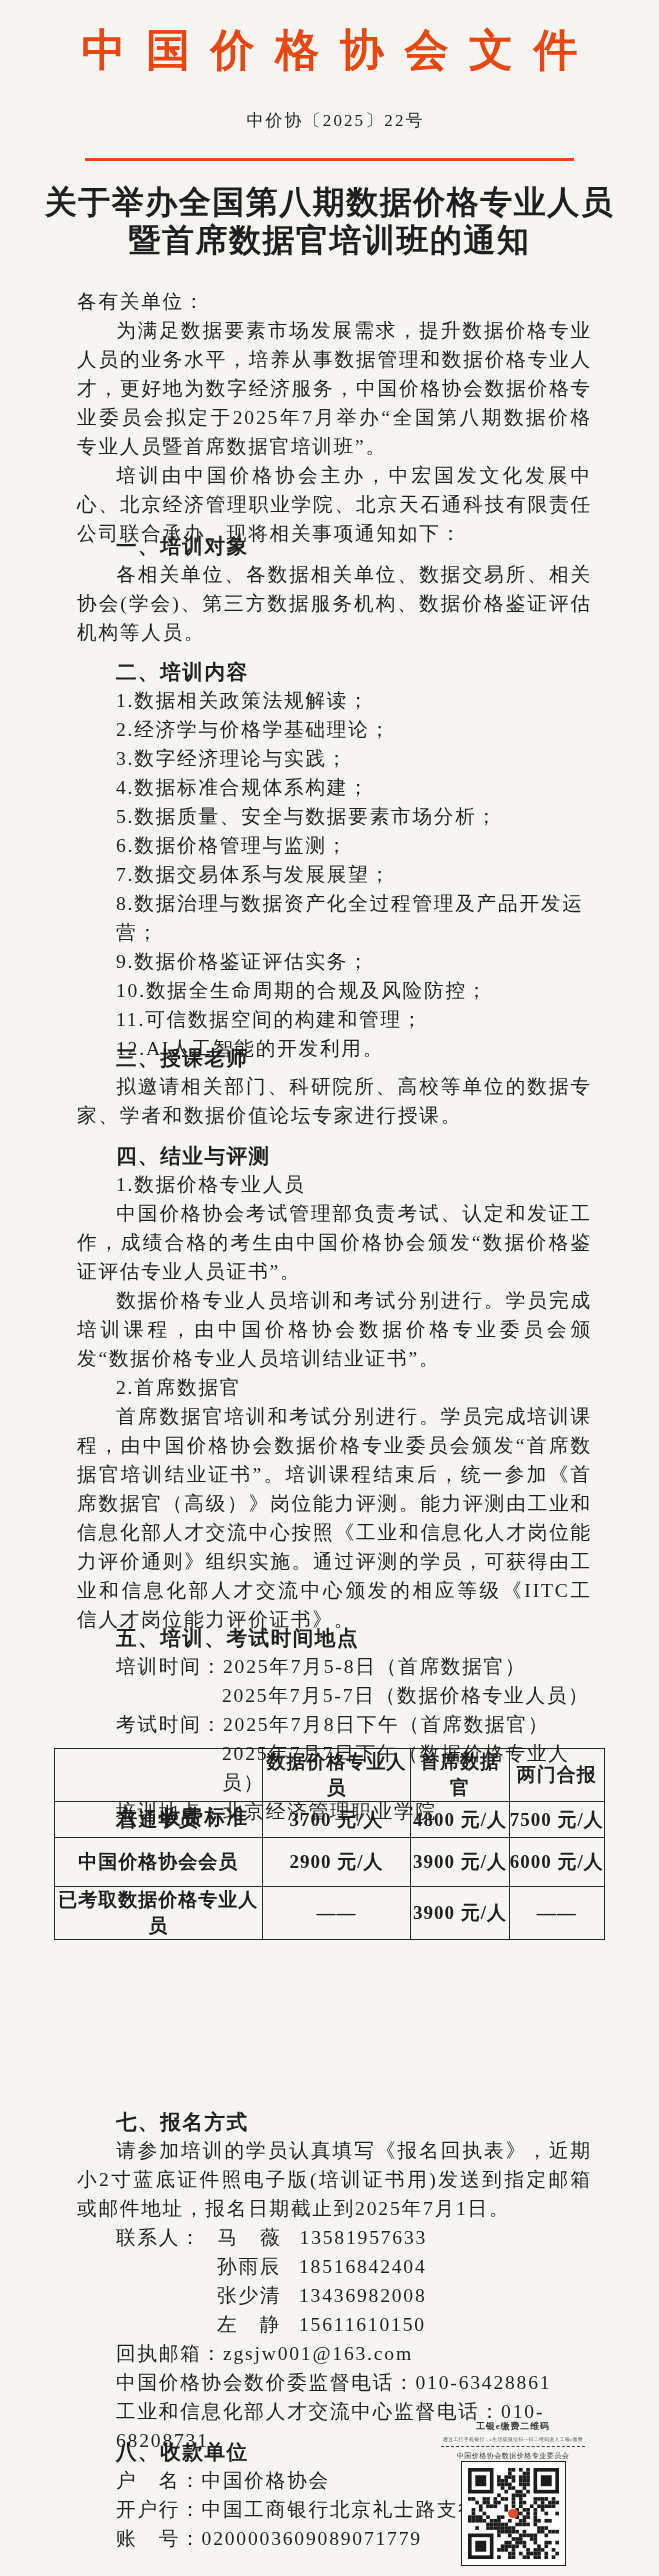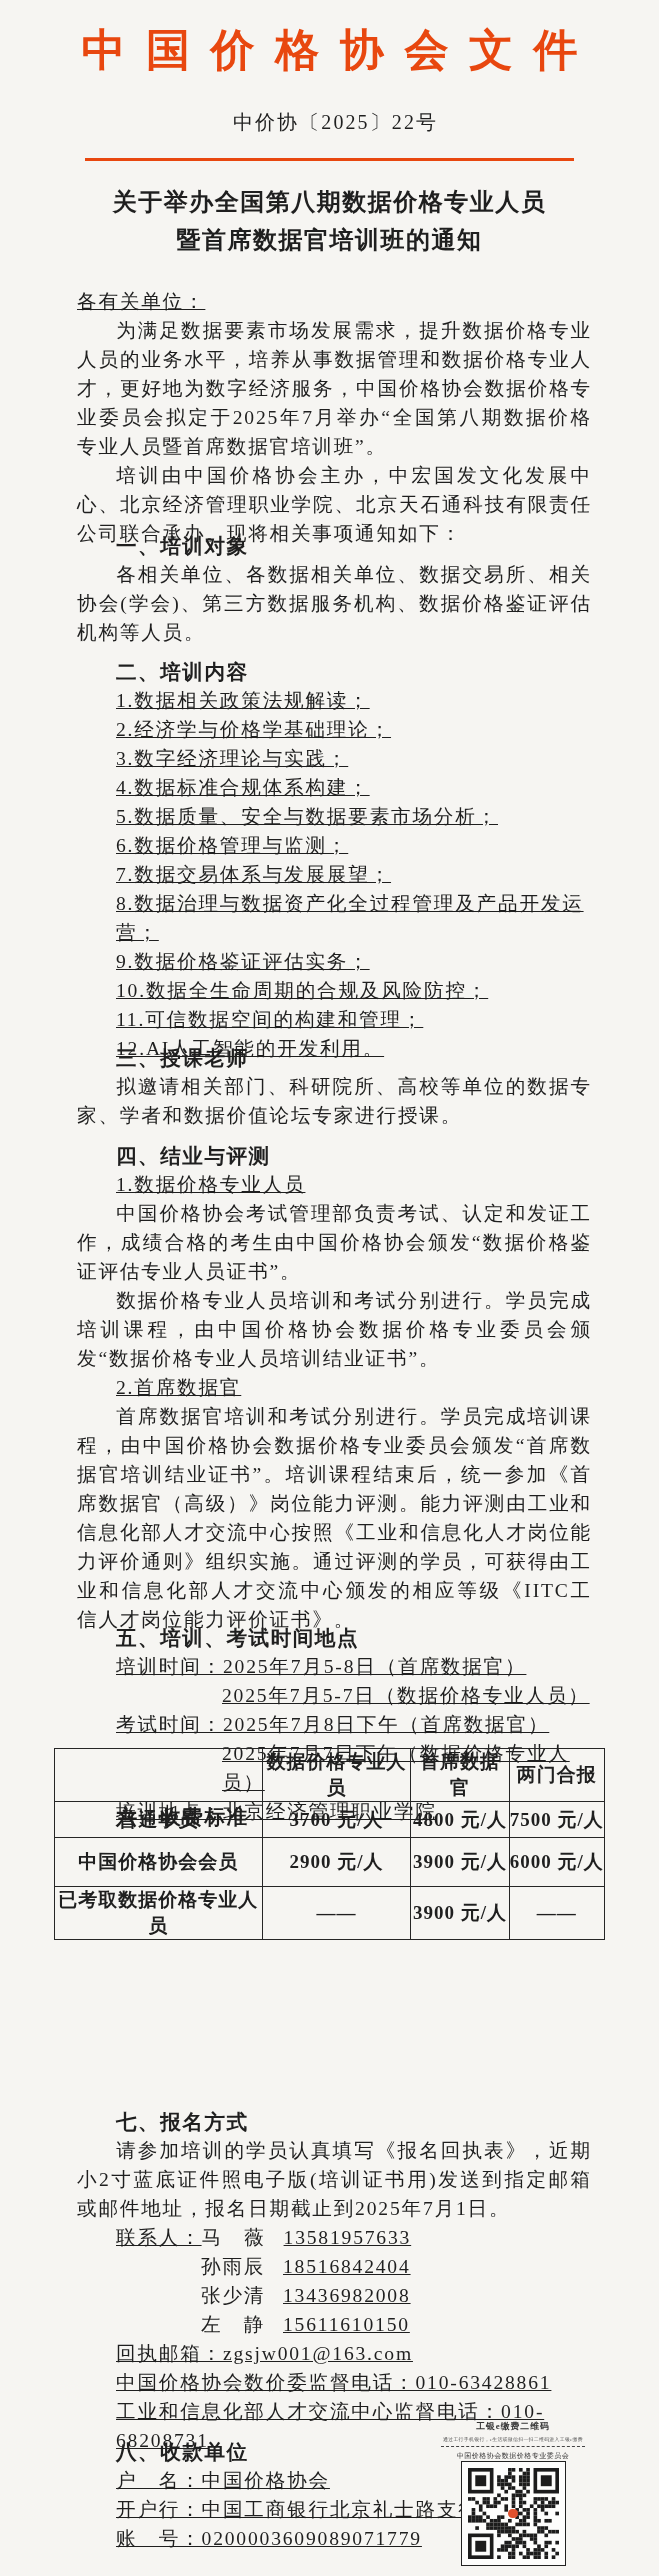--- a/index.html
+++ b/index.html
@@ -1,35 +1,35 @@
 <!DOCTYPE html>
 <html style="font-size:8.2px"><head>
 <meta charset="utf-8">
 <style>
   html,body{margin:0;padding:0;background:#e9e8e5;}
   .page{position:relative;width:659px;height:3575px;margin:0 auto;background:#f6f5f2;
         font-family:"Liberation Serif",serif;color:#1f1f1f;overflow:hidden;}
   
   .org-title{position:absolute;top:20.6px;left:0;right:0;text-align:center;
              font-size:44px;font-weight:bold;color:#e8470f;letter-spacing:20.6px;text-indent:20.6px;white-space:nowrap;}
-  .doc-no{position:absolute;top:109px;left:0;right:0;text-align:center;font-size:20px;letter-spacing:2.1px;margin-left:12px;}
+  .doc-no{position:absolute;top:109px;left:0;right:0;text-align:center;font-size:17px;letter-spacing:2.1px;margin-left:12px;}
   .red-line{position:absolute;top:158px;left:85px;width:489px;height:2.6px;background:#e8470f;}
   .doc-title{position:absolute;top:183px;left:0;right:0;text-align:center;
-             font-size:24px;font-weight:bold;line-height:38px;letter-spacing:1.5px;}
+             font-size:32px;font-weight:bold;line-height:38px;letter-spacing:1.5px;}
   
   .blk{position:absolute;left:77px;width:515px;}
   .wide{width:551px;}
   .t{font-size:19.6px;line-height:29px;letter-spacing:1.8px;}
   .p{text-indent:2em;text-align:justify;}
-  .line{text-align:left;text-decoration:underline;}
+  .line{text-align:left;}
   .ind{padding-left:39px;}
   .ind7{padding-left:145px;}
   .hd{font-family:"Liberation Sans",sans-serif;font-weight:bold;font-size:20.6px;
       letter-spacing:1.5px;padding-left:39px;line-height:29px;}
-  .cname{display:inline-block;min-width:77px;}
+  .cname{display:inline-block;min-width:77px;margin-left:16px;}
   .cphone{margin-left:5px;}
   .cind{padding-left:124px;}
   
   .fee{position:absolute;left:54px;top:1748px;width:551px;border-collapse:collapse;
        font-size:19px;letter-spacing:1px;font-weight:bold;}
   .fee td{border:1.5px solid #262626;text-align:center;vertical-align:middle;padding:0;}
   .fee .hr td{height:52px;}
   .fee .r1 td{height:35px;}
   .fee .r2 td{height:48px;}
   .fee .r3 td{height:50px;}

